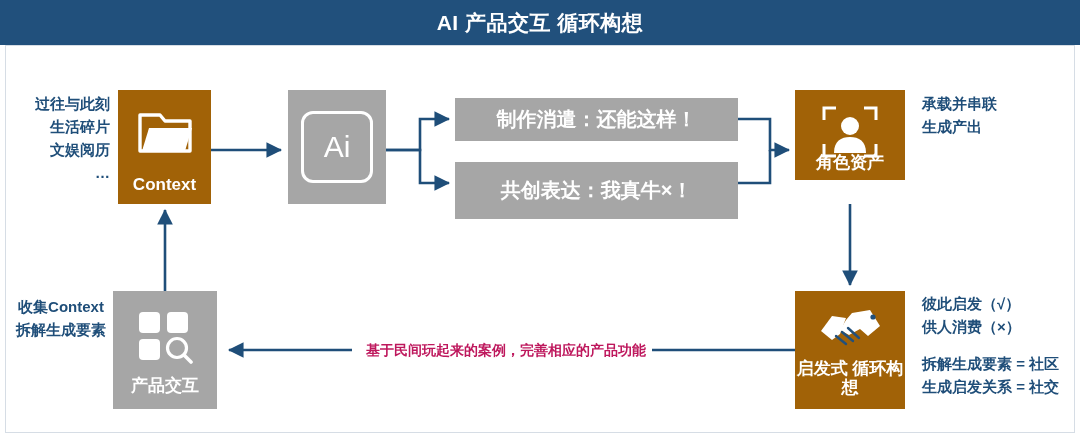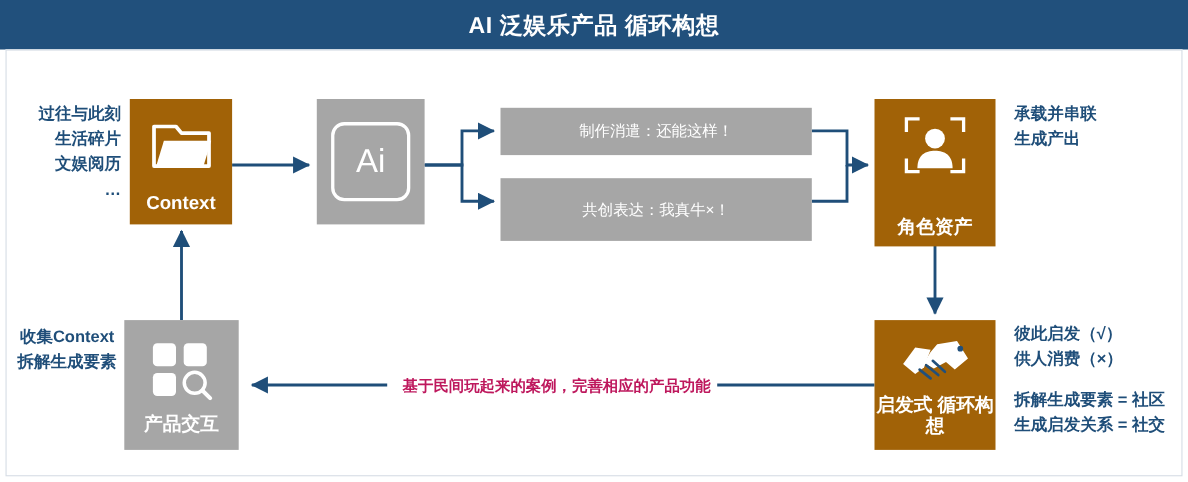--- a/index.html
+++ b/index.html
@@ -46,37 +46,37 @@
   }
   .node .node-icon{
     position:absolute;left:0;right:0;
     display:flex;align-items:center;justify-content:center;
   }
   
   #node-context{left:118px;top:90px;width:93px;height:114px;padding-bottom:10px;}
   #node-context .node-icon{top:12px;height:62px;}
   #node-ai{left:288px;top:90px;width:98px;height:114px;}
   #node-ai .node-icon{top:0;bottom:0;height:114px;}
-  #node-role{left:795px;top:90px;width:110px;height:134px;padding-bottom:8px;}
+  #node-role{left:795px;top:90px;width:110px;height:90px;padding-bottom:8px;}
   #node-role .node-icon{top:10px;height:64px;}
   #node-product{left:113px;top:291px;width:104px;height:118px;padding-bottom:14px;}
   #node-product .node-icon{top:14px;height:62px;}
   #node-community{left:795px;top:291px;width:110px;height:118px;padding-bottom:12px;}
   #node-community .node-icon{top:10px;height:58px;}
   
   .ai-frame{
     width:66px;height:66px;border:3px solid #ffffff;border-radius:12px;
     display:flex;align-items:center;justify-content:center;
     color:#ffffff;font-size:30px;font-weight:400;line-height:1;
   }
   
   .msg-bar{
     position:absolute;background:#a6a6a6;
     display:flex;align-items:center;justify-content:center;
-    color:#ffffff;font-weight:normal;font-size:14px;
+    color:#ffffff;font-weight:bold;font-size:20px;
   }
   #msg-top{left:455px;top:98px;width:283px;height:43px;}
   #msg-bottom{left:455px;top:162px;width:283px;height:57px;}
   
   .side-text{
     position:absolute;color:#1f4e79;font-weight:bold;font-size:15px;line-height:23px;
     white-space:pre-line;
   }
   #text-left-top{left:18px;top:92px;width:92px;text-align:right;}
   #text-left-bottom{left:12px;top:295px;width:98px;text-align:center;}
@@ -91,21 +91,21 @@
   }
   
   svg.wires{position:absolute;left:0;top:0;width:1080px;height:438px;pointer-events:none;}
 </style>
 </head>
 <body>
 
 <div class="slide">
 
   <div class="title-bar">
-    <div class="title-text">AI 泛娱乐产品 循环构想</div>
+    <div class="title-text">AI 产品交互 循环构想</div>
   </div>
 
   <div class="body-frame"></div>
 
   <svg class="wires" viewBox="0 0 1080 438">
     <defs>
       <marker id="arrowhead" markerWidth="7" markerHeight="7" refX="5.6" refY="3" orient="auto">
         <path d="M0,0 L6,3 L0,6 z" fill="#1f4e79"></path>
       </marker>
     </defs>

